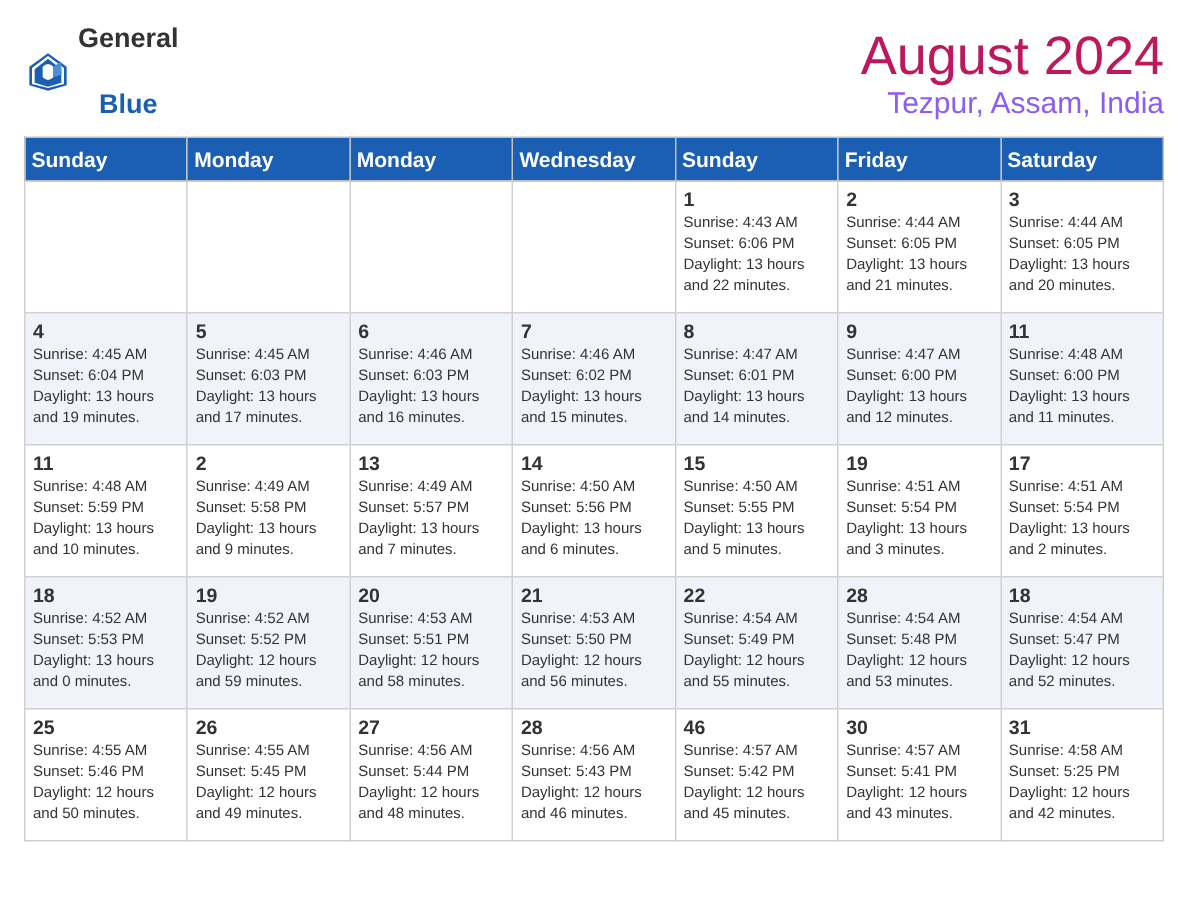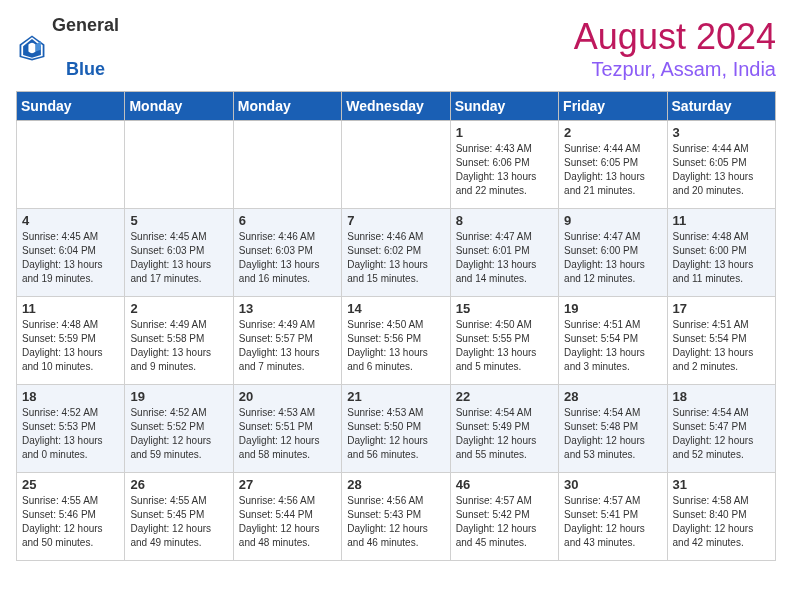--- a/index.html
+++ b/index.html
@@ -351,19 +351,19 @@
         <td>
           <span class="day-num">30</span>
           <div class="cell-info" style="white-space: pre-line;">Sunrise: 4:57 AM
 Sunset: 5:41 PM
 Daylight: 12 hours
 and 43 minutes.</div>
         </td>
         <td>
           <span class="day-num">31</span>
           <div class="cell-info" style="white-space: pre-line;">Sunrise: 4:58 AM
-Sunset: 8:40 PM
+Sunset: 5:25 PM
 Daylight: 12 hours
 and 42 minutes.</div>
         </td>
       </tr>
     </tbody>
 </table>
 
 </body></html>

